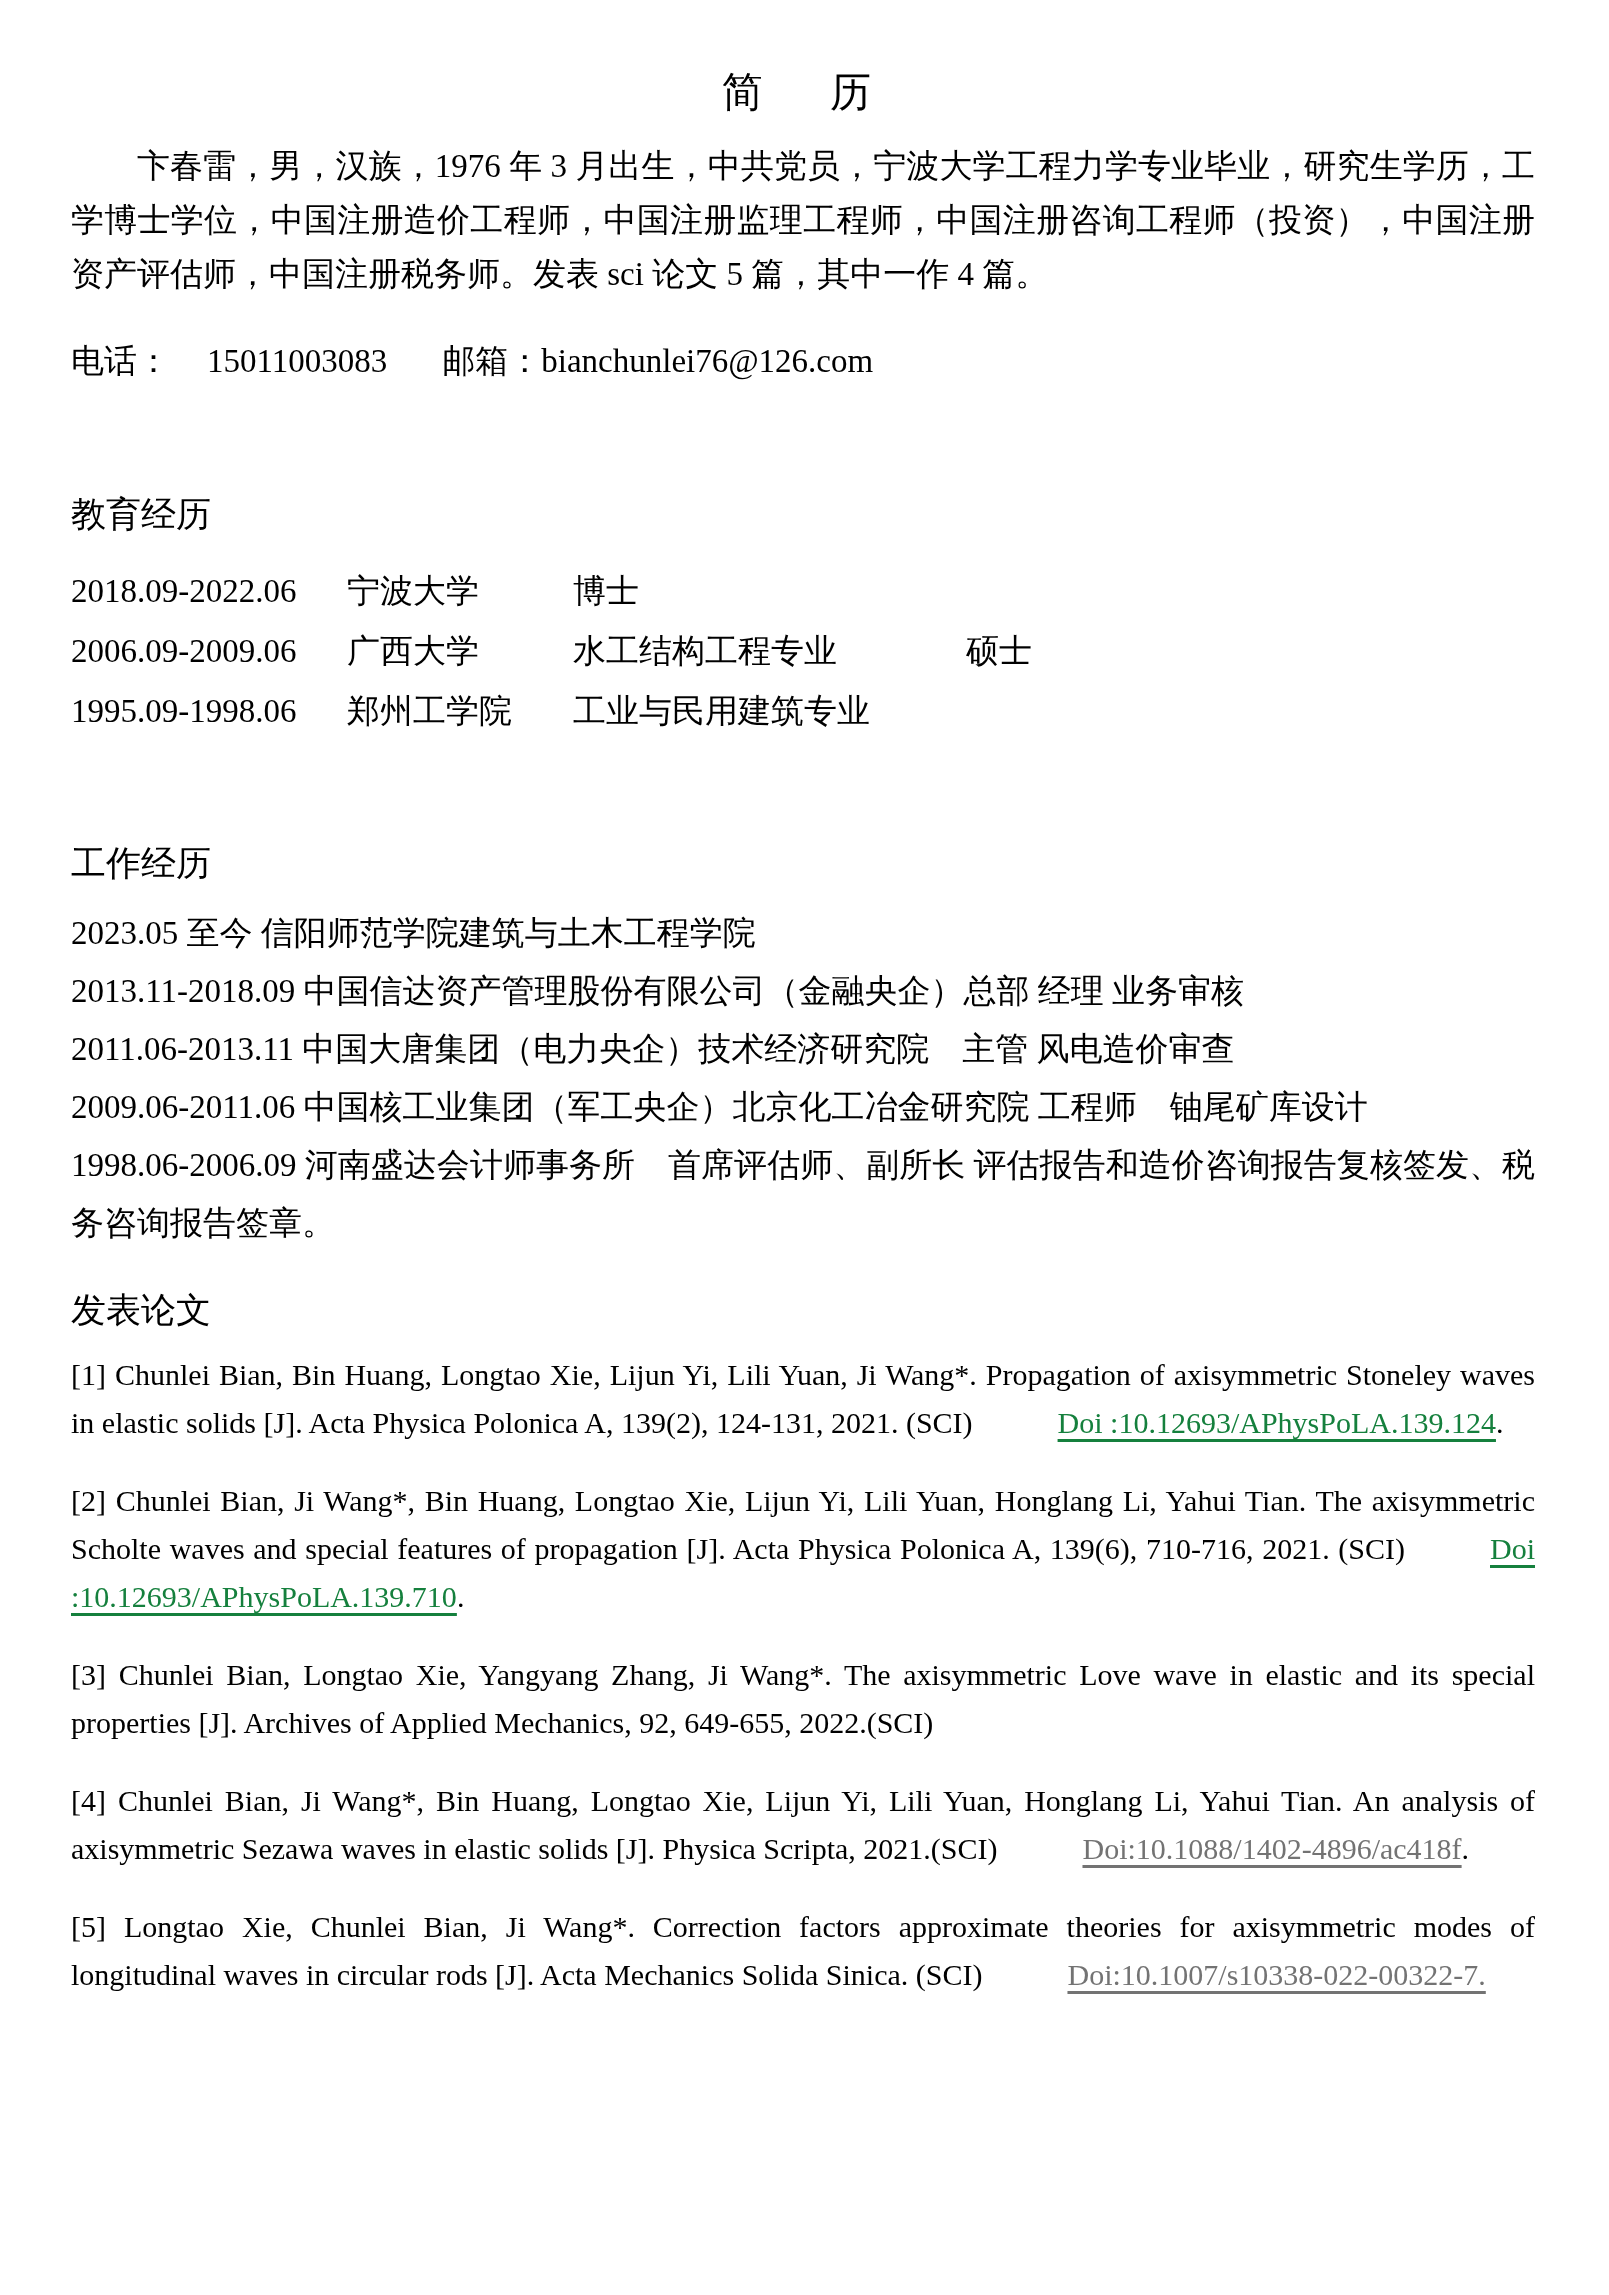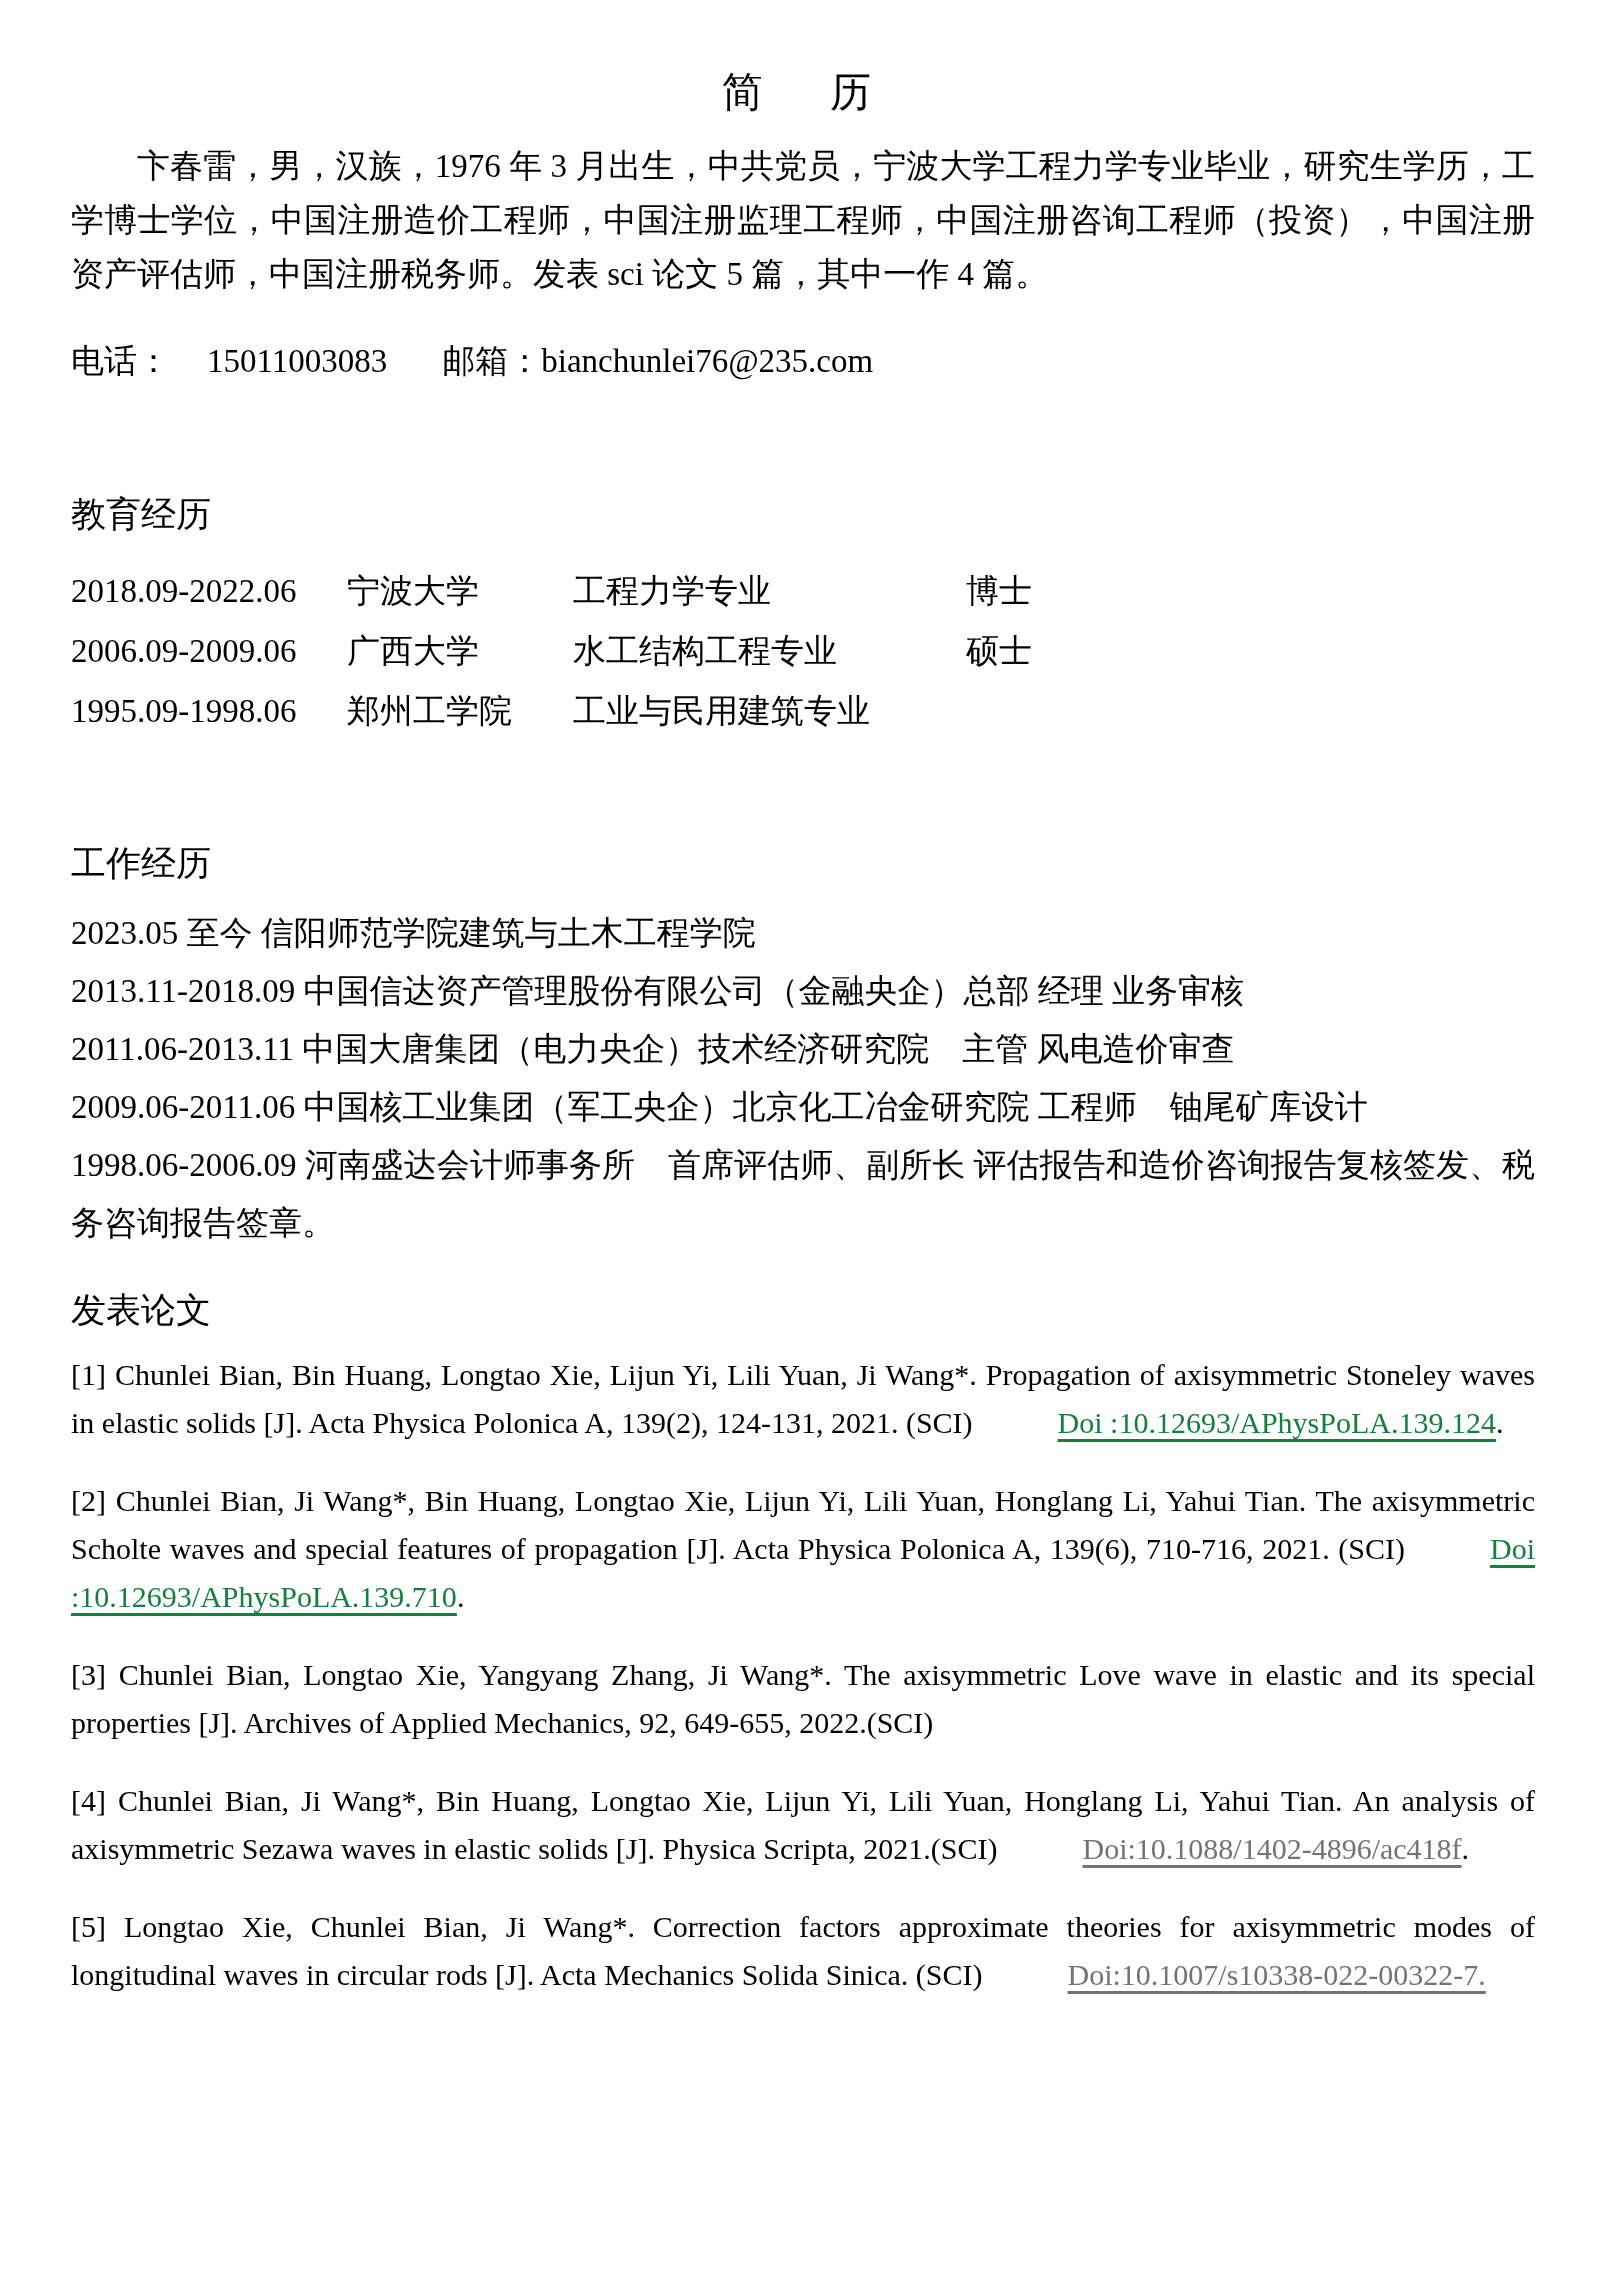--- a/index.html
+++ b/index.html
@@ -60,30 +60,29 @@
   .doi-line { margin-top:11.3px; line-height:48px; }
 </style>
 </head>
 <body>
 
 <div class="page-title">简　历</div>
 
 <p class="intro">卞春雷，男，汉族，1976 年 3 月出生，中共党员，宁波大学工程力学专业毕业，研究生学历，工学博士学位，中国注册造价工程师，中国注册监理工程师，中国注册咨询工程师（投资），中国注册资产评估师，中国注册税务师。发表 sci 论文 5 篇，其中一作 4 篇。</p>
 
 <div class="contact">
-  <span class="phone-label">电话：</span><span class="phone-number">15011003083</span><span class="email-label">邮箱：</span><span class="email-address">bianchunlei76@235.com</span>
+  <span class="phone-label">电话：</span><span class="phone-number">15011003083</span><span class="email-label">邮箱：</span><span class="email-address">bianchunlei76@126.com</span>
 </div>
 
 <div class="section-heading edu-heading">教育经历</div>
 
 <div class="edu-table">
   <div class="edu-row">
     <span class="edu-period">2018.09-2022.06</span>
     <span class="edu-school">宁波大学</span>
-    <span class="edu-major">工程力学专业</span>
     <span class="edu-degree">博士</span>
   </div>
   <div class="edu-row">
     <span class="edu-period">2006.09-2009.06</span>
     <span class="edu-school">广西大学</span>
     <span class="edu-major">水工结构工程专业</span>
     <span class="edu-degree">硕士</span>
   </div>
   <div class="edu-row">
     <span class="edu-period">1995.09-1998.06</span>

